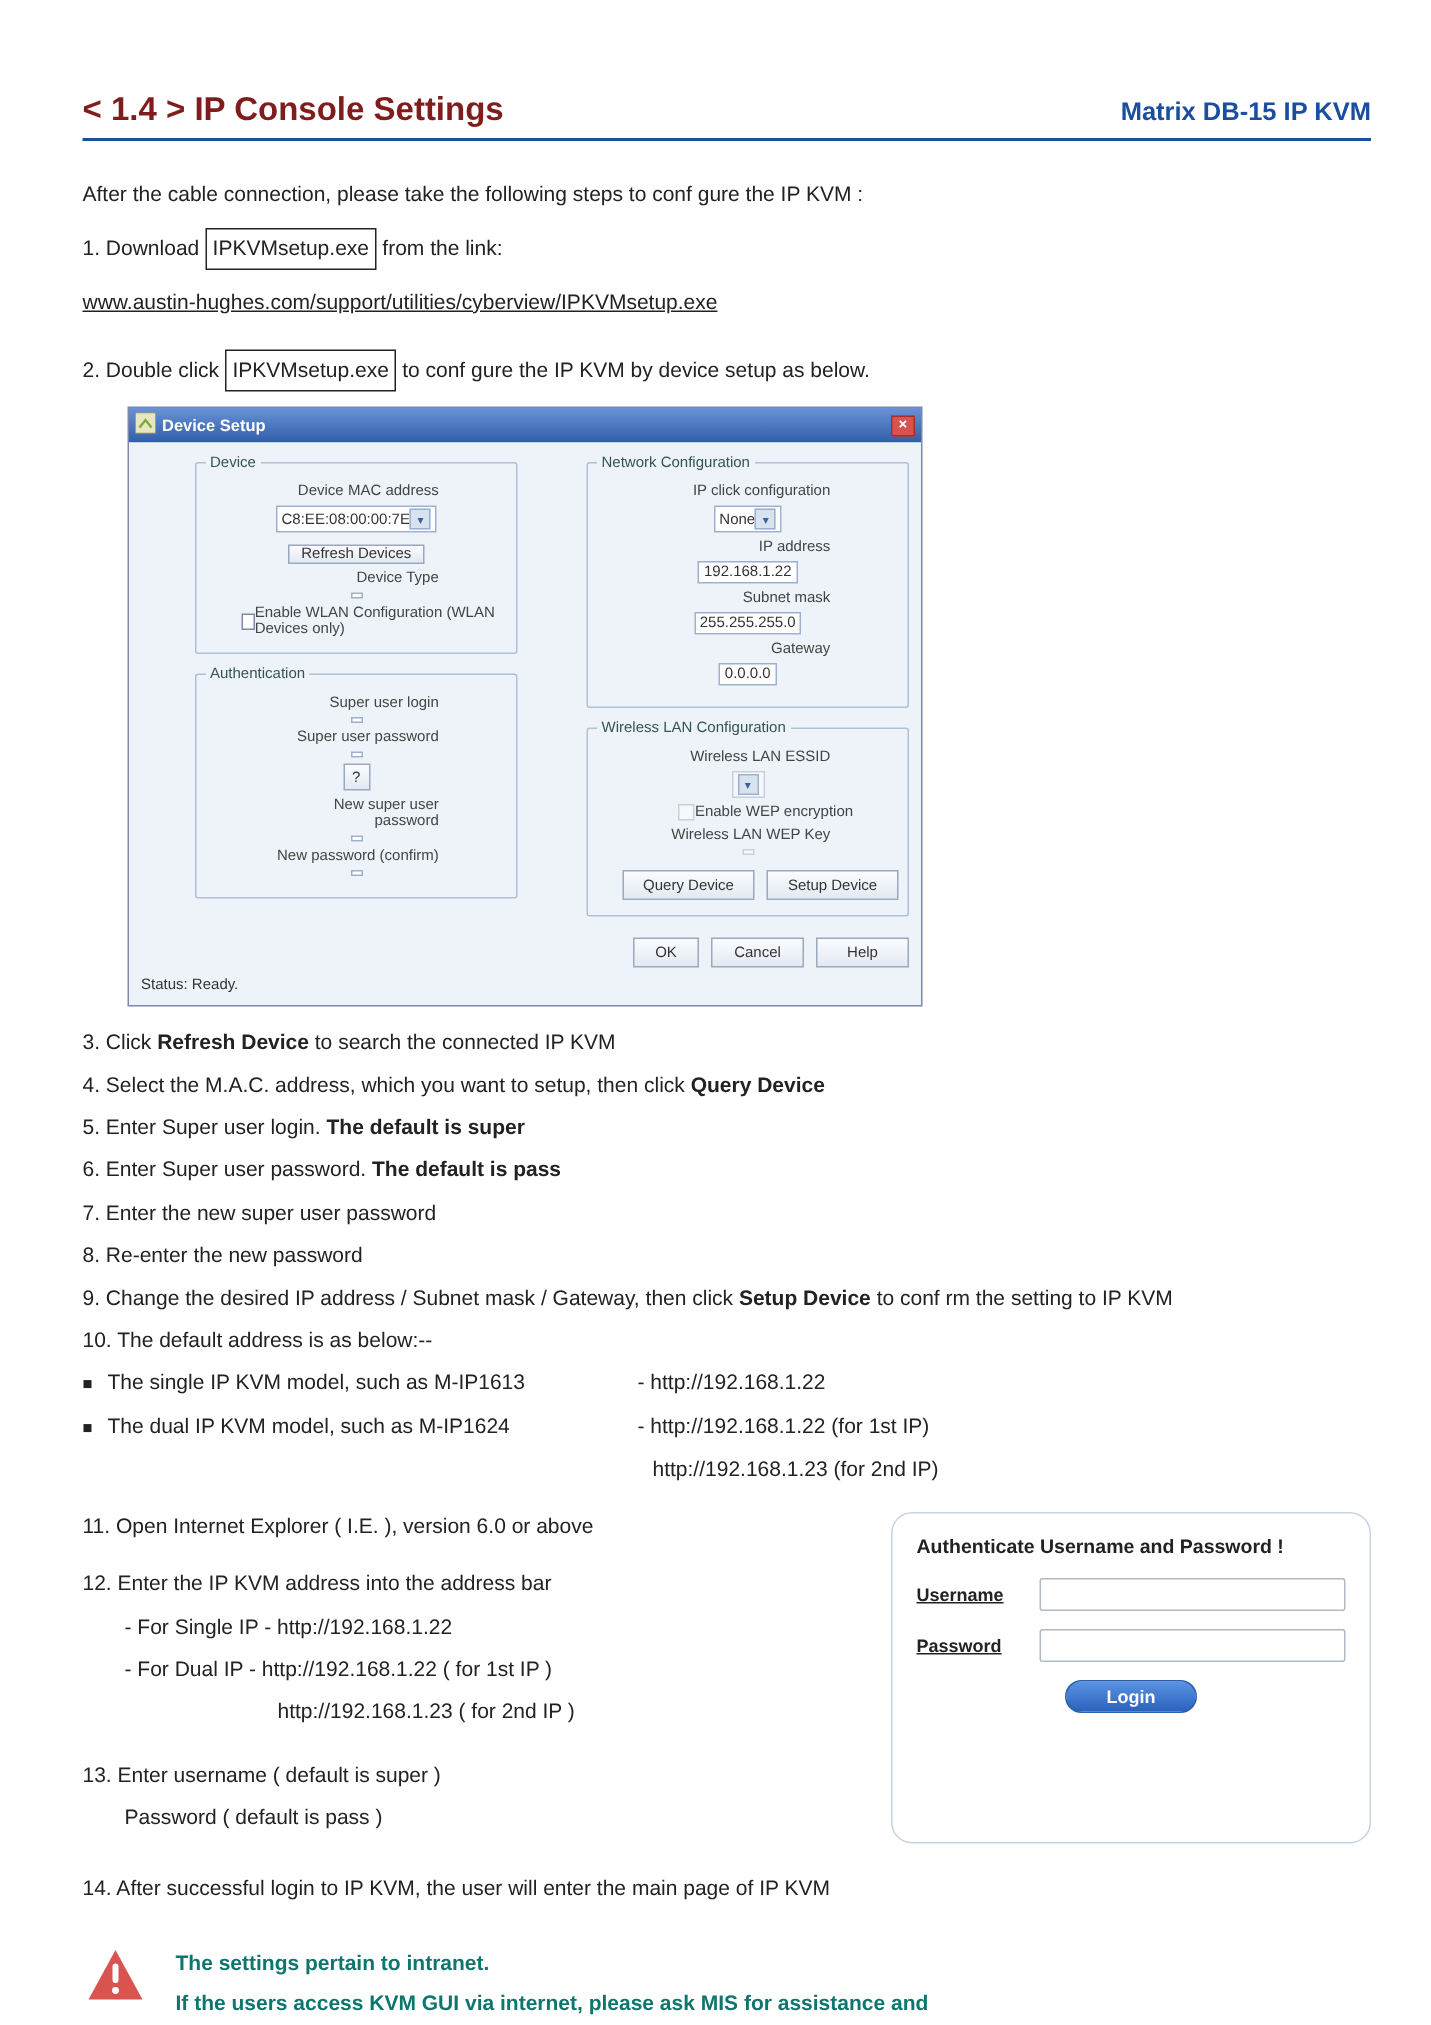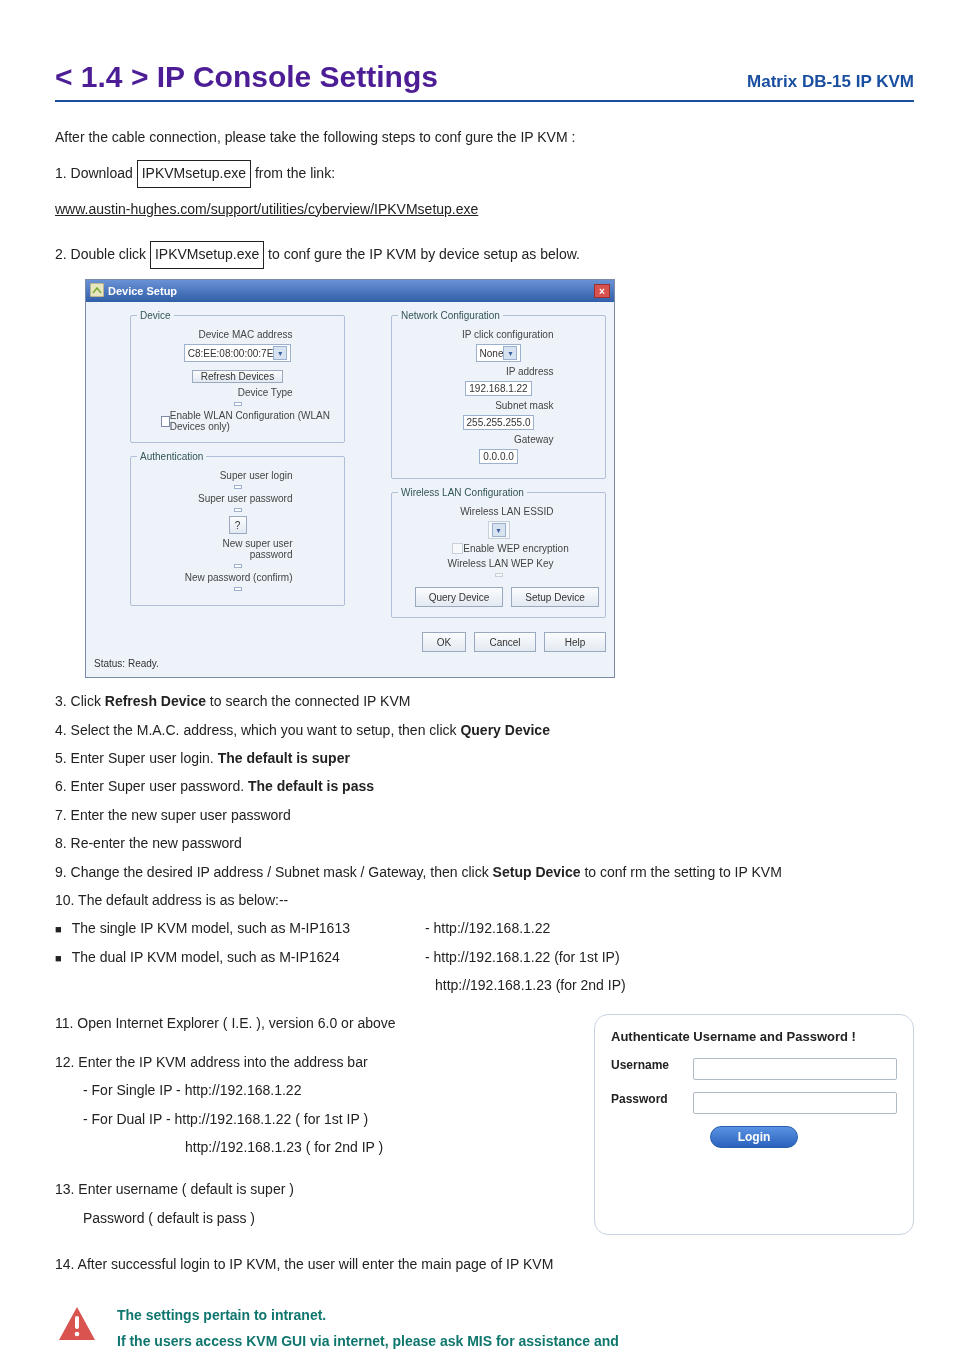--- a/index.html
+++ b/index.html
@@ -13,23 +13,23 @@
   }
   .header-row {
     display: flex;
     justify-content: space-between;
     align-items: baseline;
     border-bottom: 2px solid #1a4fa0;
     padding-bottom: 6px;
     margin-bottom: 24px;
   }
   .section-title {
-    font-size: 30px;
+    font-size: 22px;
     font-weight: bold;
-    color: #4c1d95;
+    color: #7f1d1d;
   }
   .product-title {
     font-size: 17px;
     font-weight: bold;
     color: #1a4fa0;
   }
   .para { margin-bottom: 10px; line-height: 1.7; }
   .boxed {
     border: 1px solid #222;
     padding: 1px 4px;
@@ -161,21 +161,21 @@
   .auth-left { flex:1; }
   .auth-panel {
     width: 320px;
     border: 1px solid #c8d3e2;
     border-radius: 14px;
     padding: 14px 16px;
     font-size: 13px;
     margin-top: 2px;
   }
   .auth-title { font-weight: bold; text-align: left; margin-bottom: 14px; font-family: "Helvetica Neue", Arial, sans-serif; }
-  .auth-row { display:flex; margin-bottom: 12px; gap: 10px; }
+  .auth-row { display:flex; align-items:center; margin-bottom: 12px; gap: 10px; text-decoration: underline; }
   .auth-label { width: 72px; font-weight: bold; font-size: 12px; }
   .auth-input {
     flex:1; height: 22px; border: 1px solid #b0b9c6; border-radius: 2px;
   }
   .auth-btn {
     display:block; margin: 4px auto 2px;
     width: 88px; height: 22px;
     border: 1px solid #2a5fae;
     border-radius: 11px;
     background: linear-gradient(#5a93e2, #2a62bd);

